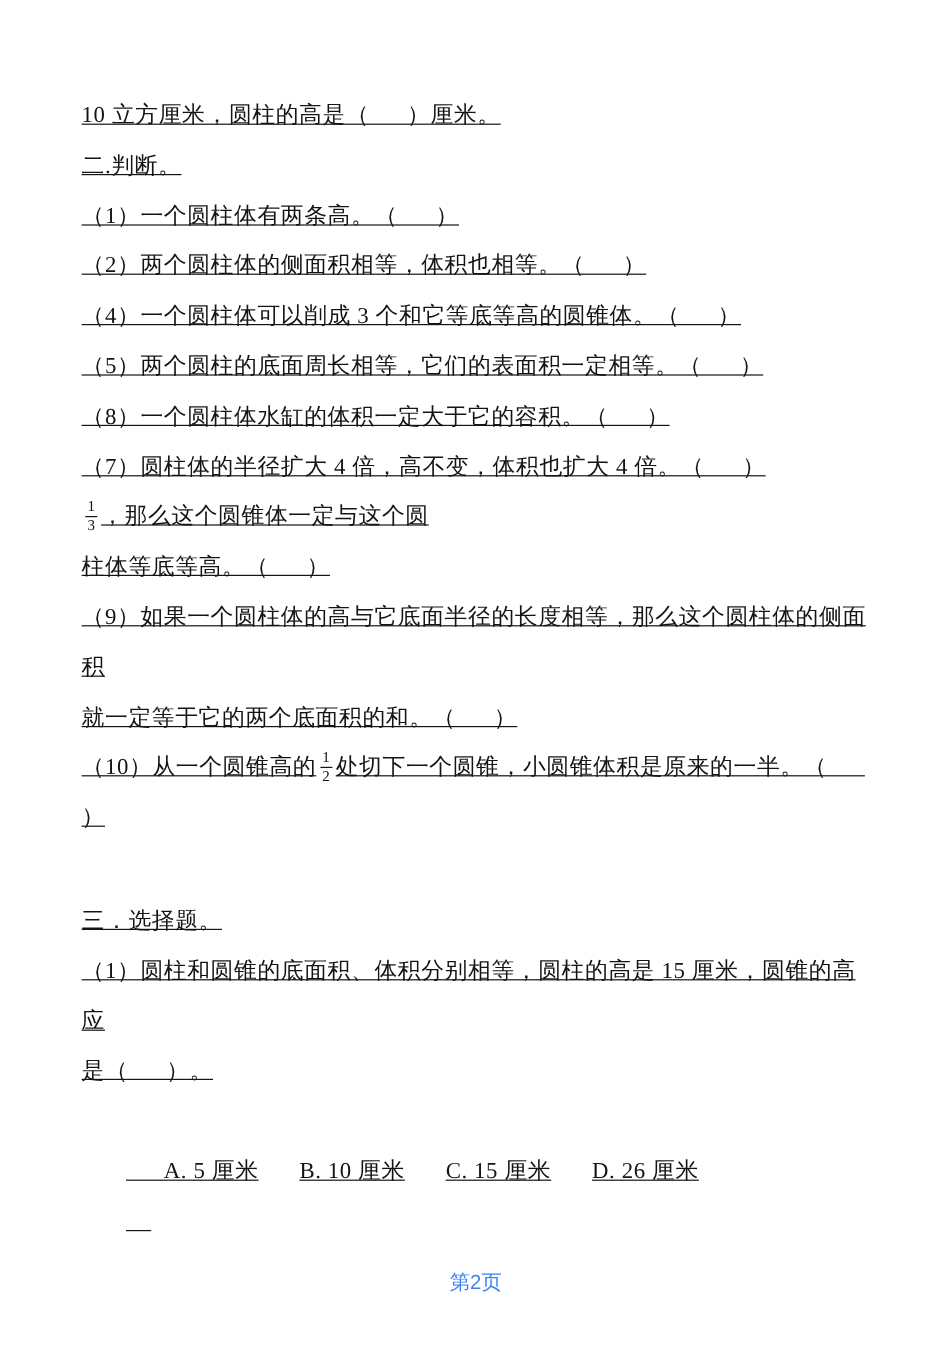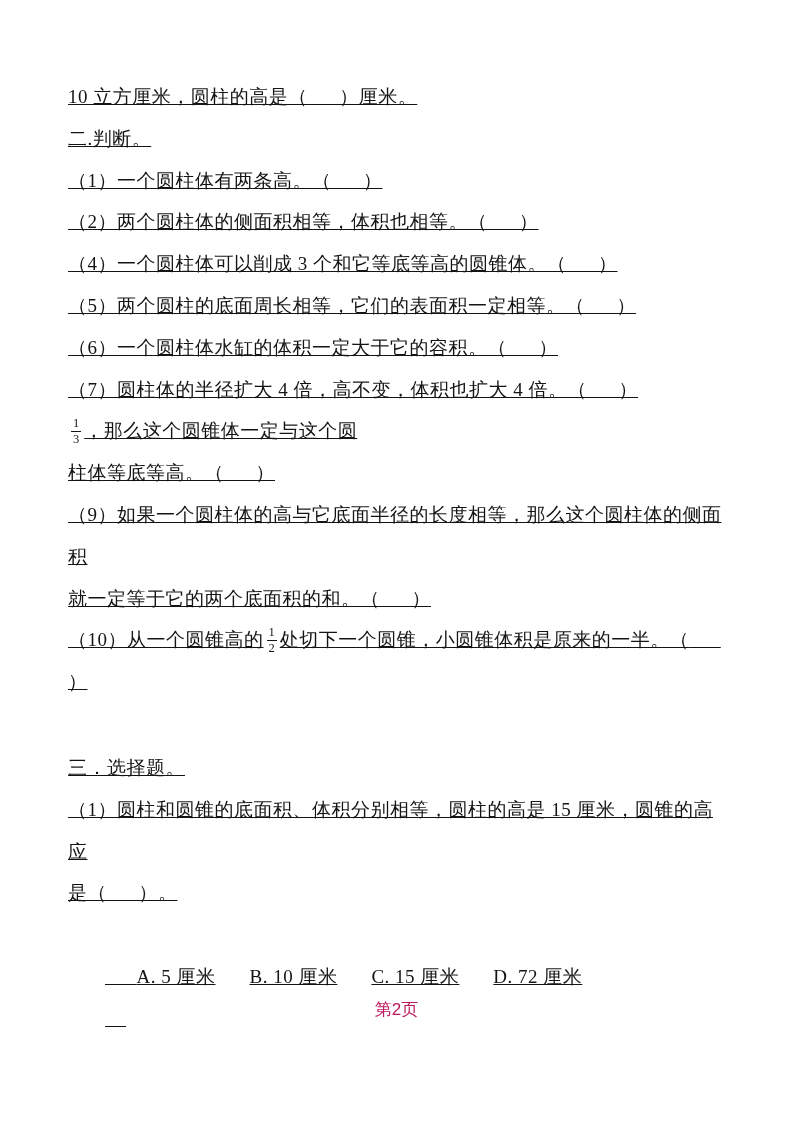--- a/index.html
+++ b/index.html
@@ -46,59 +46,59 @@
   .frac .fn { display: block; padding: 0 2px; }
   .frac .fd { display: block; border-top: 1.3px solid #141414; padding: 0 2px; }
 
   
   p.opts-q1 { padding-left: 37px; }
   p.opts-q1 .opt { margin-right: 34px; }
   p.opts-q1 .opt:last-child { margin-right: 0; }
 
   .footer {
     position: absolute;
-    top: 998px;
+    top: 1057px;
     left: 0;
     width: 100%;
     text-align: center;
     font-size: 17px;
     font-family: "Liberation Sans", "DejaVu Sans", sans-serif;
-    color: #be185d;
+    color: #3b82f6;
   }
 </style>
 </head>
 <body>
 
 <div class="page">
   <div class="content">
 
     <p class="line">10 立方厘米，圆柱的高是（      ）厘米。</p>
 
     <p class="line">二.判断。</p>
 
     <p class="line">（1）一个圆柱体有两条高。（      ）</p>
     <p class="line">（2）两个圆柱体的侧面积相等，体积也相等。（      ）</p>
     <p class="line">（4）一个圆柱体可以削成 3 个和它等底等高的圆锥体。（      ）</p>
     <p class="line">（5）两个圆柱的底面周长相等，它们的表面积一定相等。（      ）</p>
-    <p class="line">（6）一个圆柱体水缸的体积一定大于它的容积。（      ）</p>
+    <p class="line">（8）一个圆柱体水缸的体积一定大于它的容积。（      ）</p>
     <p class="line">（7）圆柱体的半径扩大 4 倍，高不变，体积也扩大 4 倍。（      ）</p>
 
     <p class="line"><span class="frac"><span class="fn">1</span><span class="fd">3</span></span><span>，那么这个圆锥体一定与这个圆</span></p>
     <p class="line">柱体等底等高。（      ）</p>
 
     <p class="line">（9）如果一个圆柱体的高与它底面半径的长度相等，那么这个圆柱体的侧面积</p>
     <p class="line">就一定等于它的两个底面积的和。（      ）</p>
 
     <p class="line"><span>（10）从一个圆锥高的</span><span class="frac"><span class="fn">1</span><span class="fd">2</span></span><span>处切下一个圆锥，小圆锥体积是原来的一半。（      ）</span></p>
 
     <p class="line sec3-heading">三．选择题。</p>
 
     <p class="line">（1）圆柱和圆锥的底面积、体积分别相等，圆柱的高是 15 厘米，圆锥的高应</p>
     <p class="line">是（      ）。</p>
 
     <p class="line opts-q1">
-      <span class="opt">A. 5 厘米</span><span class="opt">B. 10 厘米</span><span class="opt">C. 15 厘米</span><span class="opt">D. 72 厘米</span>
+      <span class="opt">A. 5 厘米</span><span class="opt">B. 10 厘米</span><span class="opt">C. 15 厘米</span><span class="opt">D. 26 厘米</span>
     </p>
 
   </div>
 
   <div class="footer">第2页</div>
 </div>
 
 </body></html>

